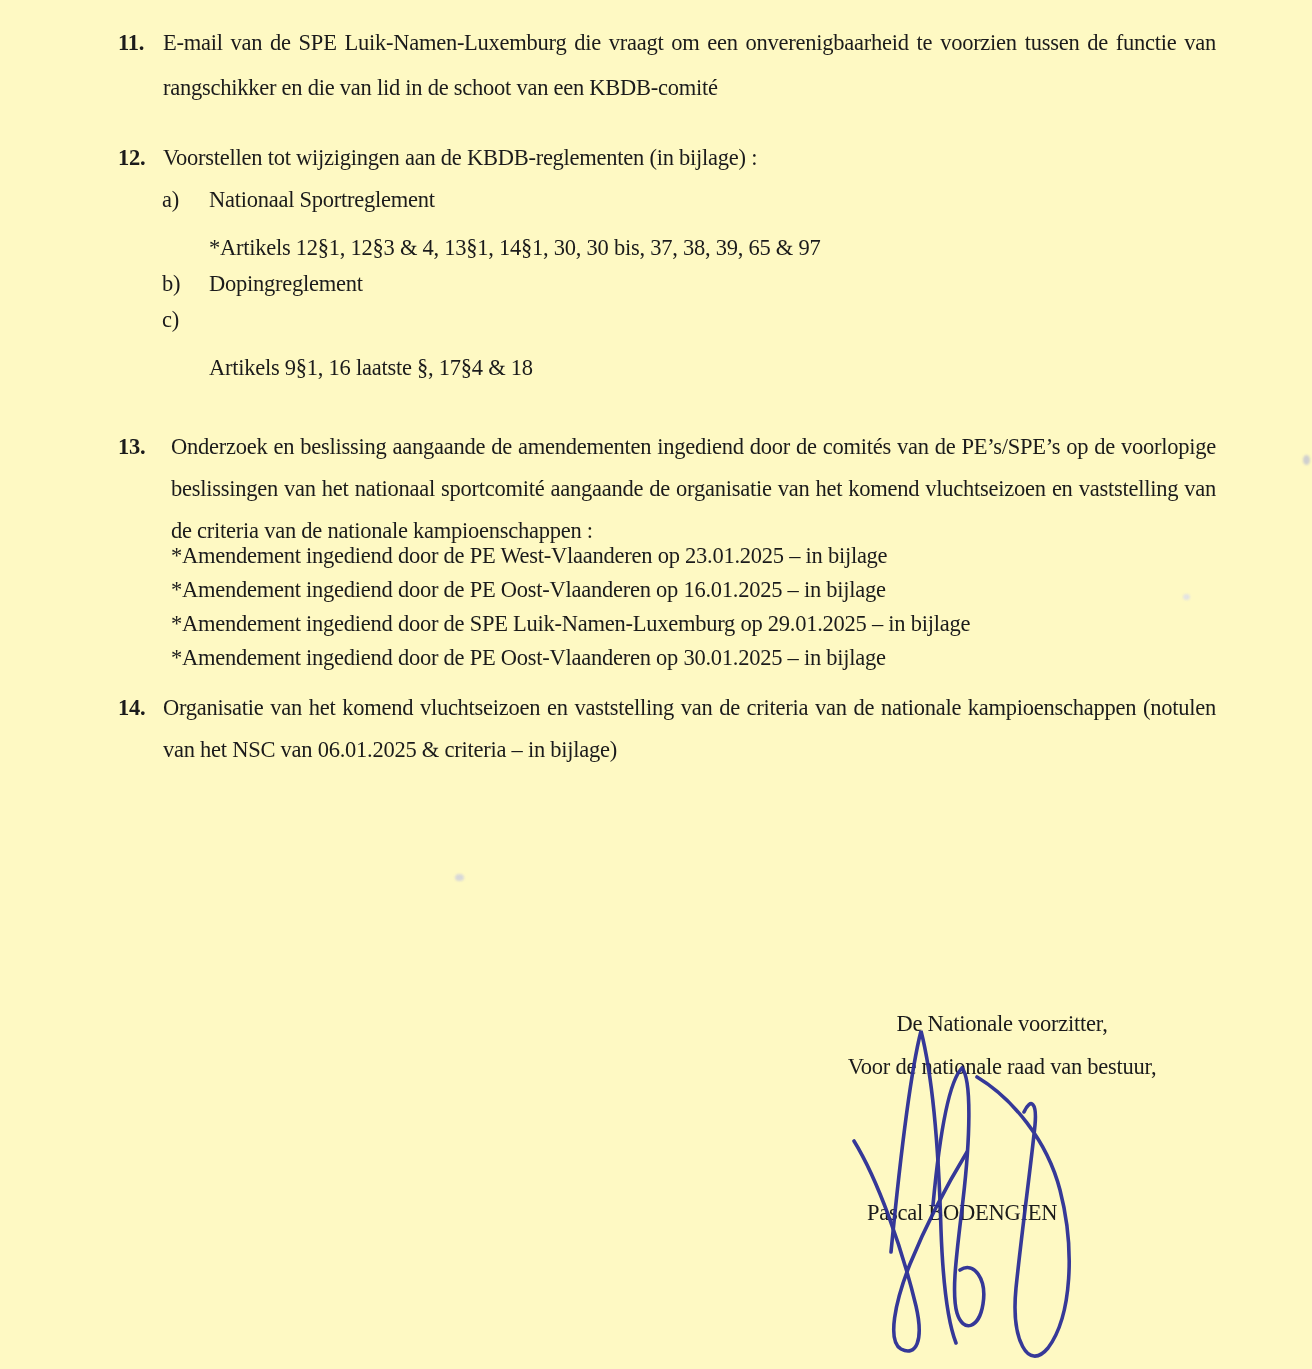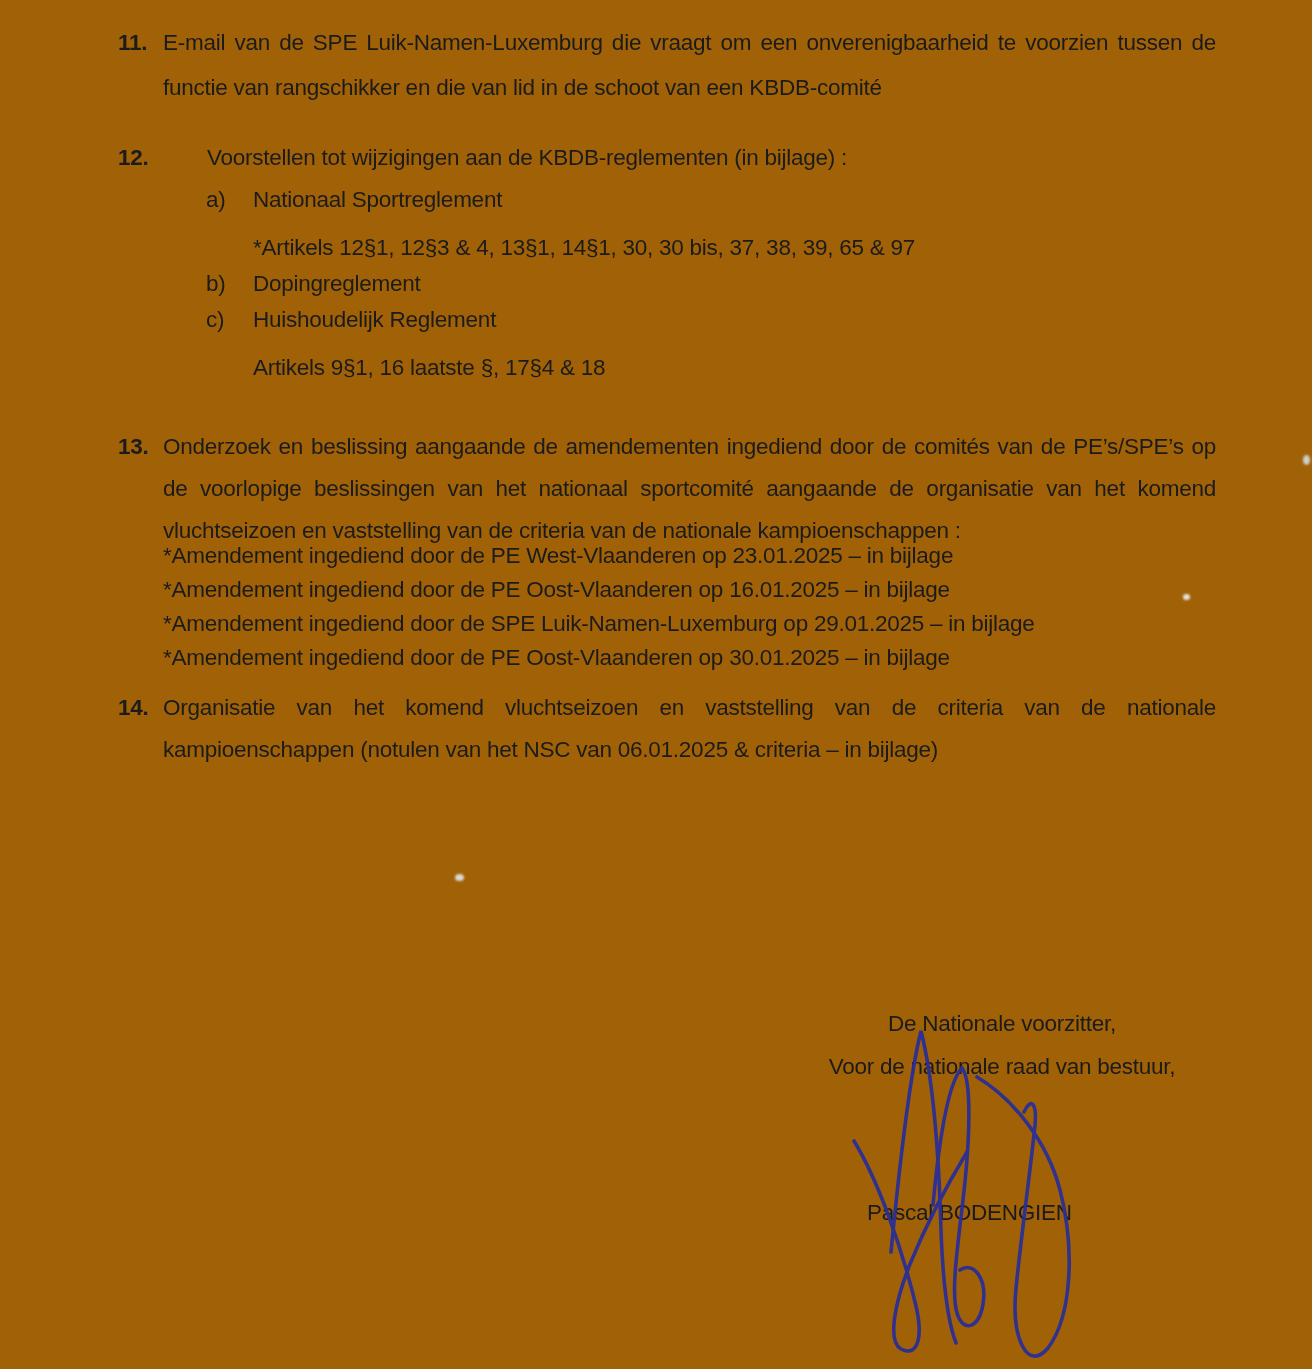--- a/index.html
+++ b/index.html
@@ -1,22 +1,22 @@
 <!DOCTYPE html>
 <html><head>
 <meta charset="utf-8">
 <title>Document</title>
 <style>
   html, body { margin: 0; padding: 0; background: #e8e8e8; }
   .page {
     position: relative;
     width: 1312px;
     height: 1369px;
-    background: #a16207;
-    font-family: Liberation Sans, sans-serif;
+    background: #fef9c3;
+    font-family: Liberation Serif, serif;
     font-size: 22.5px;
     letter-spacing: -0.25px;
     color: #1b1b1b;
     overflow: hidden;
   }
   .doc {
     position: absolute;
     left: 118px;
     top: 20px;
     width: 1098px;
@@ -27,22 +27,22 @@
     width: 45px;
     font-weight: bold;
   }
   .item .body {
     flex: 1;
     text-align: justify;
     text-align-last: left;
   }
   .lh45 { line-height: 45px; }
   .lh42 { line-height: 42px; }
-  .mt-item12 { margin-top: 25px; gap: 44px; }
-  .mt-item13 { margin-top: 40px; }
+  .mt-item12 { margin-top: 25px; }
+  .mt-item13 { margin-top: 40px; gap: 8px; }
   .mt-item14 { margin-top: 12px; }
   .sublist { margin-top: 2px; line-height: 36px; }
   .subrow { display: flex; margin-left: -1px; }
   .subrow .letter { flex: none; width: 47px; }
   .subdetail { margin-left: 46px; line-height: 36px; margin-top: 12px; }
   .amendments { margin-top: -13px; line-height: 34px; }
   .closing {
     position: absolute;
     top: 1002px;
     left: 700px;
@@ -93,21 +93,20 @@
             <span class="letter">a)</span>
             <span>Nationaal Sportreglement</span>
           </span>
           <span class="subdetail" style="display:block;">*Artikels 12§1, 12§3 &amp; 4, 13§1, 14§1, 30, 30 bis, 37, 38, 39, 65 &amp; 97</span>
           <span class="subrow">
             <span class="letter">b)</span>
             <span>Dopingreglement</span>
           </span>
           <span class="subrow">
             <span class="letter">c)</span>
-            <span>Huishoudelijk Reglement</span>
           </span>
           <span class="subdetail" style="display:block;">Artikels 9§1, 16 laatste §, 17§4 &amp; 18</span>
         </span>
       </span>
     </div>
 
     <div class="item lh42 mt-item13">
       <span class="num">13.</span>
       <span class="body">
         <span>Onderzoek en beslissing aangaande de amendementen ingediend door de comités van de PE’s/SPE’s op de voorlopige beslissingen van het nationaal sportcomité aangaande de organisatie van het komend vluchtseizoen en vaststelling van de criteria van de nationale kampioenschappen :</span>

